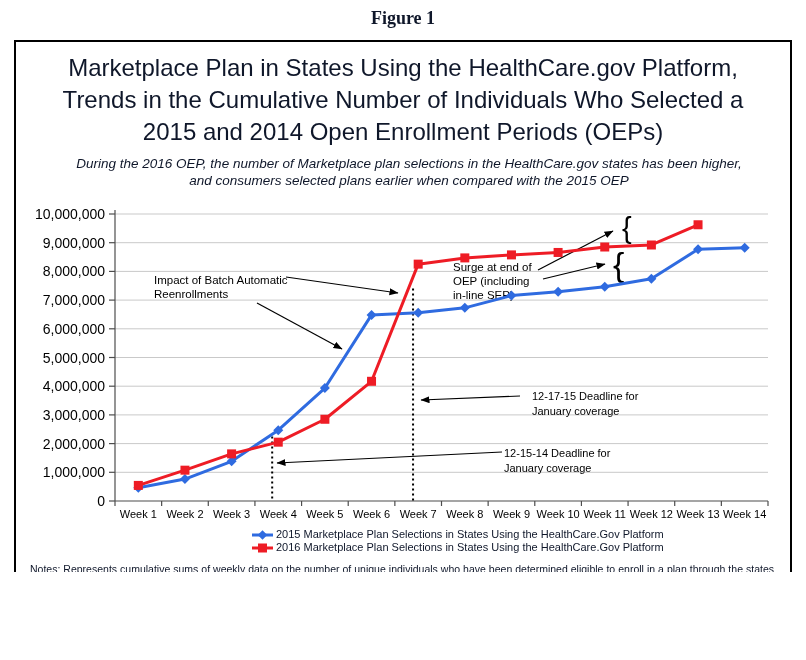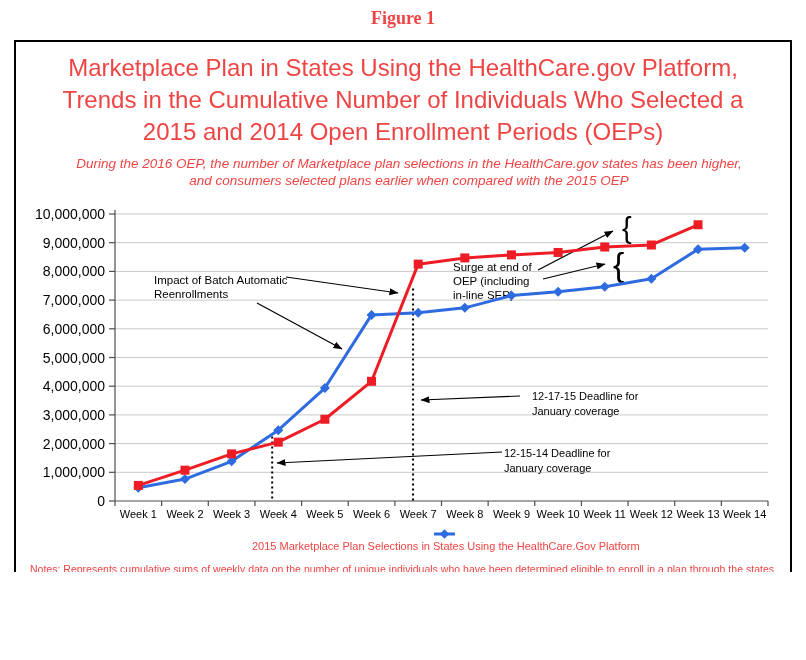--- a/index.html
+++ b/index.html
@@ -1,30 +1,30 @@
 <!DOCTYPE html>
 <html><head>
 <meta charset="utf-8">
 <style>
   html,body{margin:0;padding:0;background:#fff;}
   .page{position:relative;width:806px;height:572px;background:#fff;
-        font-family:"Liberation Sans",sans-serif;color:#ef4444;overflow:hidden;}
+        font-family:"Liberation Sans",sans-serif;color:#0f172a;overflow:hidden;}
   .figure-label{position:absolute;top:8px;left:0;width:100%;text-align:center;
         font-family:"Liberation Serif",serif;font-weight:bold;font-size:18px;}
   .chart-box{position:absolute;left:14px;top:40px;width:778px;height:608px;
         border:2px solid #000;box-sizing:border-box;background:#fff;}
   .chart-title{padding-top:10px;text-align:center;font-size:24px;line-height:32px;}
   .chart-title span{display:block;}
   .chart-subtitle{margin-top:7px;text-align:center;font-style:italic;
         font-size:13.5px;line-height:17px;}
   .chart-subtitle span{display:block;margin-left:12px;}
   #chart{position:absolute;left:0;top:156px;}
   #chart text{font-family:"Liberation Sans",sans-serif;fill:#000;}
   .legend{position:absolute;left:236px;top:486px;}
-  .legend-row{display:flex;align-items:center;height:13px;flex-direction:column;}
+  .legend-row{display:flex;align-items:center;height:13px;}
   .legend-row svg{flex:0 0 auto;margin-right:3px;}
   .lg-text{font-size:11px;line-height:13px;white-space:nowrap;}
   .notes-wrap{position:absolute;left:14px;top:520px;width:744px;}
   .notes{font-size:10.5px;line-height:14px;text-align:justify;}
   .source{font-size:10.5px;line-height:15px;margin-top:3px;}
 </style>
 </head>
 <body>
 
 <div class="page">
@@ -161,19 +161,26 @@
       </svg>
 
     <div class="legend">
       <div class="legend-row">
         <svg width="21" height="12" viewBox="0 0 21 12">
           <line class="lg-line" x1="0" y1="6" x2="21" y2="6" stroke="#2F6BE0" stroke-width="3"></line>
           <polygon class="lg-mark" points="10.5,1.2 15.3,6 10.5,10.8 5.7,6" fill="#2F6BE0"></polygon>
         </svg>
         <span class="lg-text">2015 Marketplace Plan Selections in States Using the HealthCare.Gov Platform</span>
       </div>
+      <div class="legend-row">
+        <svg width="21" height="12" viewBox="0 0 21 12">
+          <line class="lg-line" x1="0" y1="6" x2="21" y2="6" stroke="#EE1C25" stroke-width="3"></line>
+          <rect class="lg-mark" x="6" y="1.5" width="9" height="9" fill="#EE1C25"></rect>
+        </svg>
+        <span class="lg-text">2016 Marketplace Plan Selections in States Using the HealthCare.Gov Platform</span>
+      </div>
     </div>
 
     <div class="notes-wrap">
       <div class="notes">Notes:  Represents cumulative sums of weekly data on the number of unique individuals who have been determined eligible to enroll in a plan through the states using the HealthCare.gov platform, and have actively selected a plan (with or without the first premium payment having been received by the issuer), based on data published in the Weekly Enrollment Snapshots.  Number of states using the HealthCare.gov platform:  37 states during the 2015 coverage year, and 38 states during the 2016 coverage year.</div>
     </div>
   </div>
 </div>
 
 </body></html>

